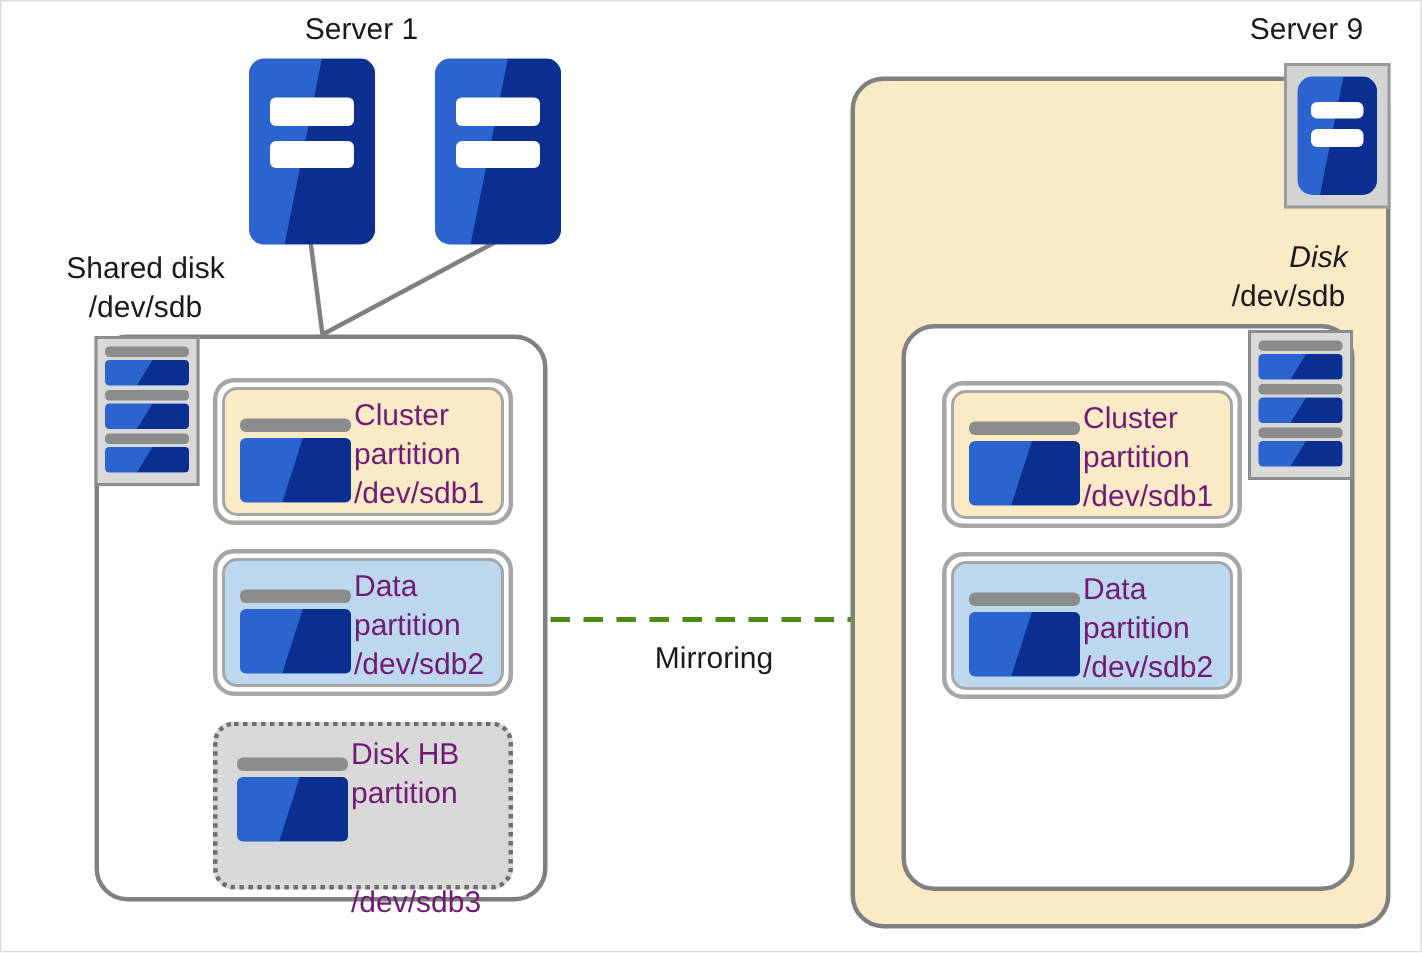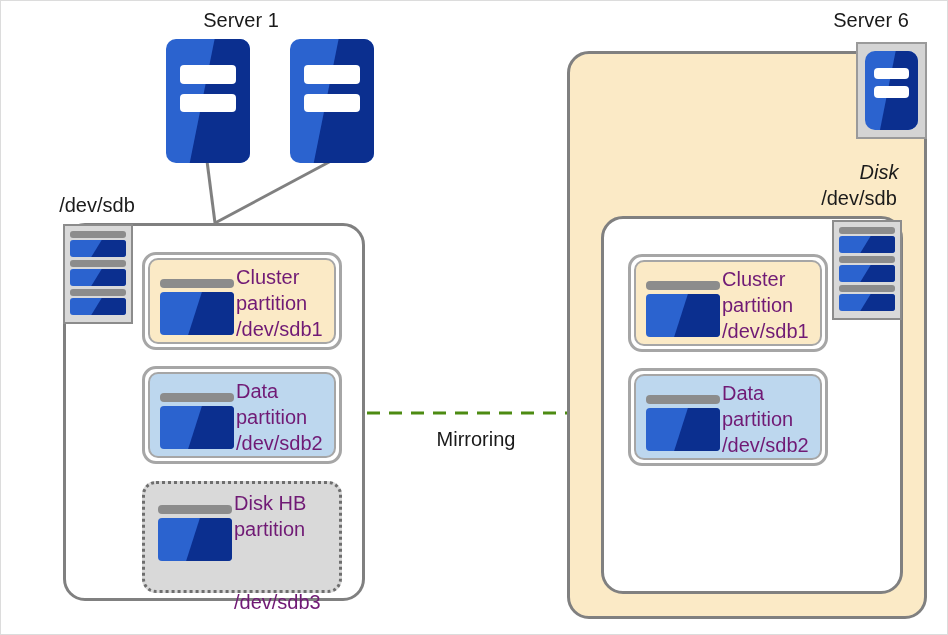--- a/index.html
+++ b/index.html
@@ -217,20 +217,21 @@
     <div class="bar b1"></div>
     <div class="bar b2"></div>
   </div>
 
   <div class="server-icon" style="left:289px; top:38px; width:84px; height:124px;">
     <div class="shade"></div>
     <div class="bar b1"></div>
     <div class="bar b2"></div>
   </div>
 
+  <div class="label" style="left:16px; top:165px; width:160px;">Shared disk</div>
   <div class="label" style="left:16px; top:191px; width:160px;">/dev/sdb</div>
 
   <div class="disk-box" style="left:62px; top:222px; width:302px; height:378px;"></div>
 
   <div class="disk-stack" style="left:62px; top:223px; width:70px; height:100px;">
     <div class="unit">
       <div class="top"></div>
       <div class="body"></div>
     </div>
     <div class="unit">
@@ -274,21 +275,21 @@
         <div class="body"></div>
       </div>
       <div class="ptext" style="left:89px; top:6px;">Disk HB</div>
       <div class="ptext" style="left:89px; top:32px;">partition</div>
       <div class="ptext" style="left:89px; top:58px;margin-top:47px;">/dev/sdb3</div>
     </div>
   </div>
 
   <div class="label" style="left:405px; top:425px; width:140px;">Mirroring</div>
 
-  <div class="label" style="left:800px; top:6px; width:140px;">Server 6</div>
+  <div class="label" style="left:800px; top:6px; width:140px;">Server 9</div>
 
   <div class="server3-box" style="left:566px; top:50px; width:360px; height:568px;"></div>
 
   <div class="server-frame" style="left:855px; top:41px; width:71px; height:97px;">
     <div class="server-icon" style="left:7px; top:7px; width:53px; height:79px;">
       <div class="shade"></div>
       <div class="bar b1"></div>
       <div class="bar b2"></div>
     </div>
   </div>

